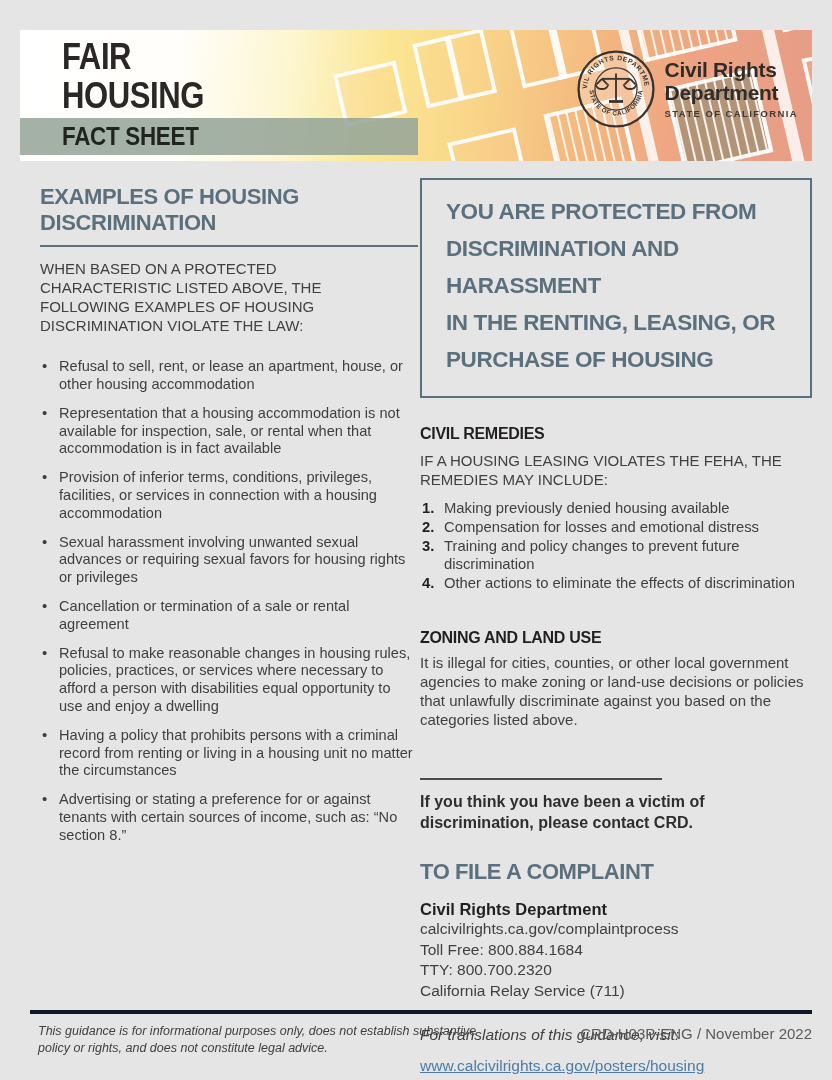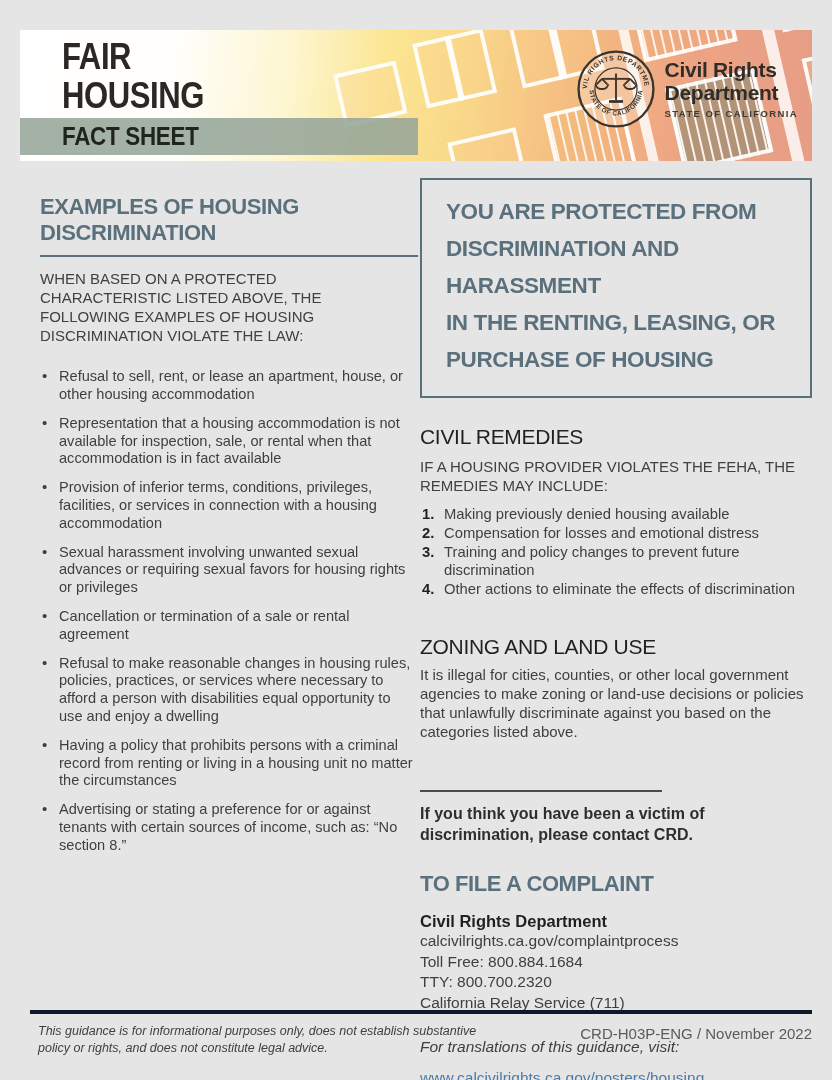--- a/index.html
+++ b/index.html
@@ -27,33 +27,33 @@
     background:rgba(148,164,153,0.86); display:flex; align-items:center; }
   .band-label { margin-left:42px; font-size:26px; font-weight:bold; color:#20241f; letter-spacing:-0.3px;
     display:inline-block; transform:scaleX(0.86); transform-origin:left; white-space:nowrap; }
 
   .logo { position:absolute; top:20px; right:14px; z-index:2; display:flex; align-items:center; gap:10px; }
   .seal { width:78px; height:78px; }
   .logo-text .org { font-size:21px; font-weight:bold; color:#322c28; line-height:1.06; letter-spacing:-0.3px; }
   .logo-text .sub { margin-top:4px; font-size:9.5px; font-weight:bold; color:#403a33; letter-spacing:1.4px; }
 
   
-  .col-left { position:absolute; left:40px; top:194px; width:378px; }
+  .col-left { position:absolute; left:40px; top:184px; width:378px; }
   .h-slate { color:#5b707d; font-weight:bold; font-size:22px; line-height:1.16; letter-spacing:-0.4px; white-space:pre-line; }
   .rule { border:none; border-top:2px solid #5b707d; margin:10px 0 12px; }
   .intro { font-size:15px; line-height:1.27; color:#414042; max-width:330px; }
   .bullets { list-style:none; margin-top:23px; }
   .bullets li { position:relative; padding-left:19px; margin-bottom:11px; font-size:14.6px; line-height:1.22; color:#3f3f3f; }
   .bullets li::before { content:"•"; position:absolute; left:2px; top:-1px; font-size:15px; }
 
   
   .col-right { position:absolute; left:420px; top:178px; width:392px; }
   .protect-box { border:2px solid #5b707d; padding:14px 24px 18px; }
   .protect-box .h-slate { font-size:22.5px; line-height:1.64; }
-  .h-ink { color:#231f20; font-weight:normal; font-size:21px; letter-spacing:-0.3px; }
+  .h-ink { color:#231f20; font-weight:bold; font-size:16px; letter-spacing:-0.3px; }
   .civil-h { margin-top:27px; }
   .civil-intro { margin-top:9px; font-size:15px; line-height:1.26; color:#414042; }
   .remedies { list-style:none; counter-reset:rem; margin-top:9px; }
   .remedies li { counter-increment:rem; position:relative; padding-left:24px; font-size:14.8px; line-height:1.26; color:#3f3f3f; }
   .remedies li::before { content:counter(rem) "."; position:absolute; left:2px; font-weight:bold; color:#231f20; }
   .zoning-h { margin-top:37px; }
   .zoning-body { margin-top:7px; font-size:15px; line-height:1.26; color:#3f3f3f; }
   .short-rule { border:none; border-top:2px solid #4b4b4b; width:242px; margin:48px 0 0; }
   .victim { margin-top:12px; font-size:16px; font-weight:bold; line-height:1.3; color:#2e2e2e; max-width:340px; }
   .complaint-h { margin-top:25px; color:#5b707d; font-weight:bold; font-size:22px; letter-spacing:-0.4px; }
@@ -163,21 +163,21 @@
 
   <div class="col-right">
     <div class="protect-box">
       <div class="h-slate">YOU ARE PROTECTED FROM
 DISCRIMINATION AND HARASSMENT
 IN THE RENTING, LEASING, OR
 PURCHASE OF HOUSING</div>
     </div>
 
     <div class="h-ink civil-h">CIVIL REMEDIES</div>
-    <p class="civil-intro">IF A HOUSING PROVIDER VIOLATES THE FEHA, THE REMEDIES MAY INCLUDE:</p>
+    <p class="civil-intro">IF A HOUSING LEASING VIOLATES THE FEHA, THE REMEDIES MAY INCLUDE:</p>
     <ol class="remedies">
 
         <li>Making previously denied housing available</li>
 
         <li>Compensation for losses and emotional distress</li>
 
         <li>Training and policy changes to prevent future discrimination</li>
 
         <li>Other actions to eliminate the effects of discrimination</li>
       </ol>

